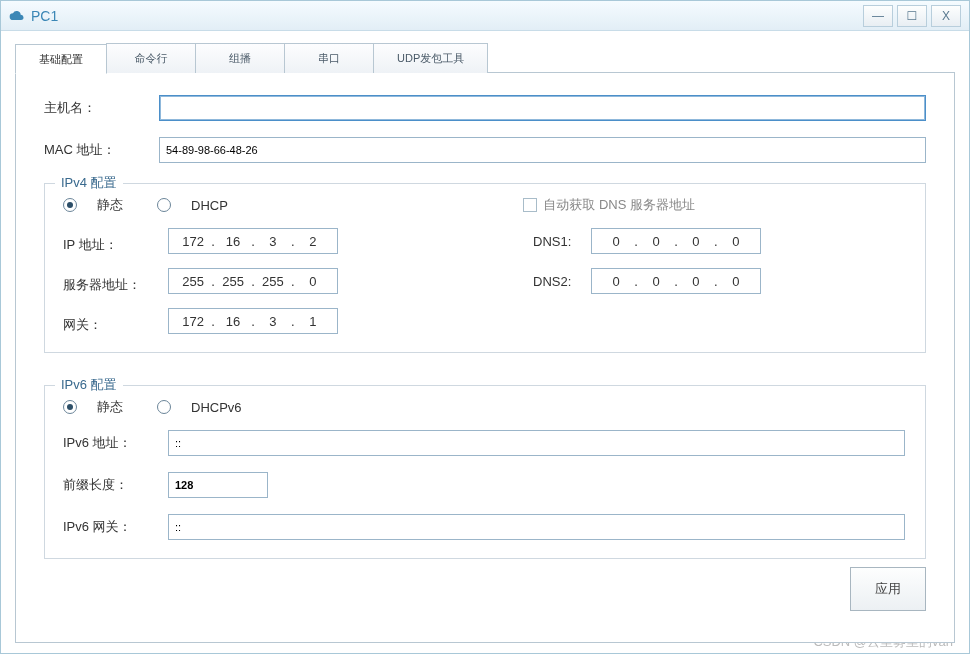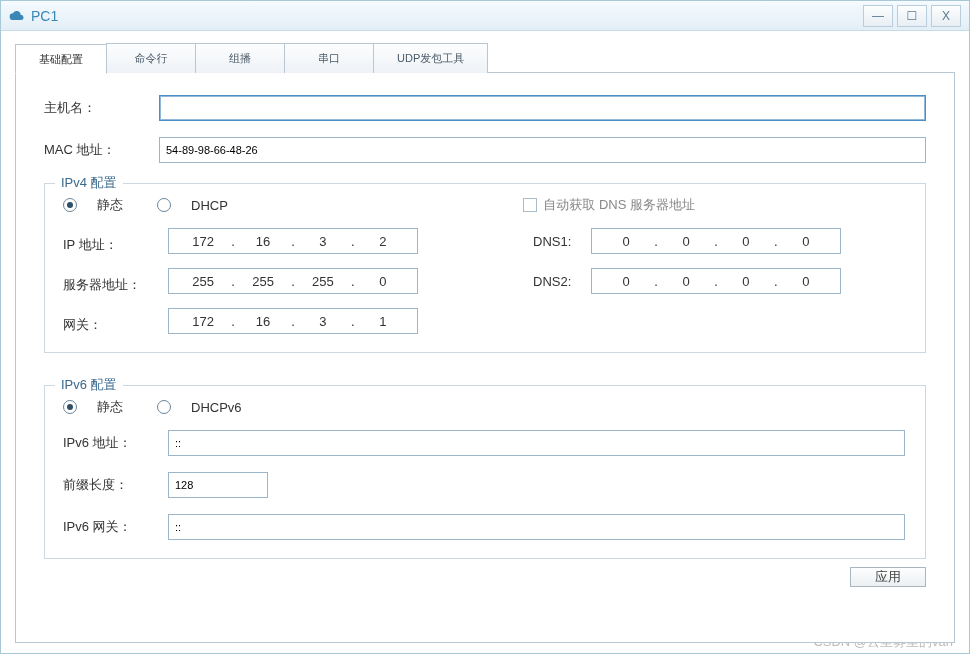--- a/index.html
+++ b/index.html
@@ -66,21 +66,21 @@
       position:relative; z-index:1; margin-top:-1px;
       display:flex; flex-direction:column;
     }
     .row { display:flex; align-items:center; margin-bottom:16px; }
     .label { width:115px; color:#333; }
     .text-input {
       flex:1; height:26px; border:1px solid #9bb5c9; padding:2px 6px;
       font-size:11px; font-family:inherit; outline:none;
     }
     .text-input.focused { border:1px solid #4b8fc9; box-shadow:0 0 0 1px #8fb8db inset; }
-    .text-input.small { flex:0 0 auto; }
+    .text-input.small { flex:0 0 auto;font-weight:bold; }
     .fieldset {
       border:1px solid #cfd8e0; padding:12px 20px 14px 18px; margin-top:4px;
       position:relative;
     }
     .fieldset-legend {
       position:absolute; top:-10px; left:10px; background:#fff; padding:0 6px;
       color:#3a6a8e; font-size:13px;
     }
     .radio-row { display:flex; align-items:center; gap:34px; margin-bottom:14px; }
     .radio {
@@ -91,36 +91,36 @@
       display:flex; align-items:center; justify-content:center; background:#fff;
     }
     .radio-dot.checked::after {
       content:""; width:6px; height:6px; border-radius:50%; background:#2d4f68;
     }
     .checkbox { display:flex; align-items:center; gap:6px; color:#888; cursor:default; }
     .check-box {
       width:14px; height:14px; border:1px solid #a8bcc9; background:#fff;
     }
     .ip-box {
-      border:1px solid #9bb5c9; height:26px; width:250px;
+      border:1px solid #9bb5c9; height:26px; width:170px;
       display:flex; align-items:center; justify-content:space-evenly;
       font-family: Arial, sans-serif; font-size:13px; padding:0 6px;
     }
     .ip-box span.oct { min-width:28px; text-align:center; }
     .ip-box span.dot { color:#333; }
     .dns-col { margin-left: 90px; display:flex; align-items:center; }
     .dns-label { width:58px; }
     .two-col-row { display:flex; align-items:center; margin-bottom:14px; }
     .left-pair { display:flex; align-items:flex-end; width:380px; }
     .left-pair .label { width:90px; }
     .fieldset .label { width:105px; }
     .apply-row { display:flex; justify-content:flex-end; margin-top:8px; }
     .btn {
       border:1px solid #a8b6c0; background:linear-gradient(#fdfefe,#ecf0f3);
-      padding:0 24px; font-size:13px; color:#444; cursor:default;
+      padding:12px 24px; font-size:13px; color:#444; cursor:default;
     }
     .watermark {
       position:absolute; right:20px; bottom:6px; color:#bbb; font-size:13px;
       pointer-events:none;
     }
   </style>
 </head>
 <body>
 
 <div class="window">

